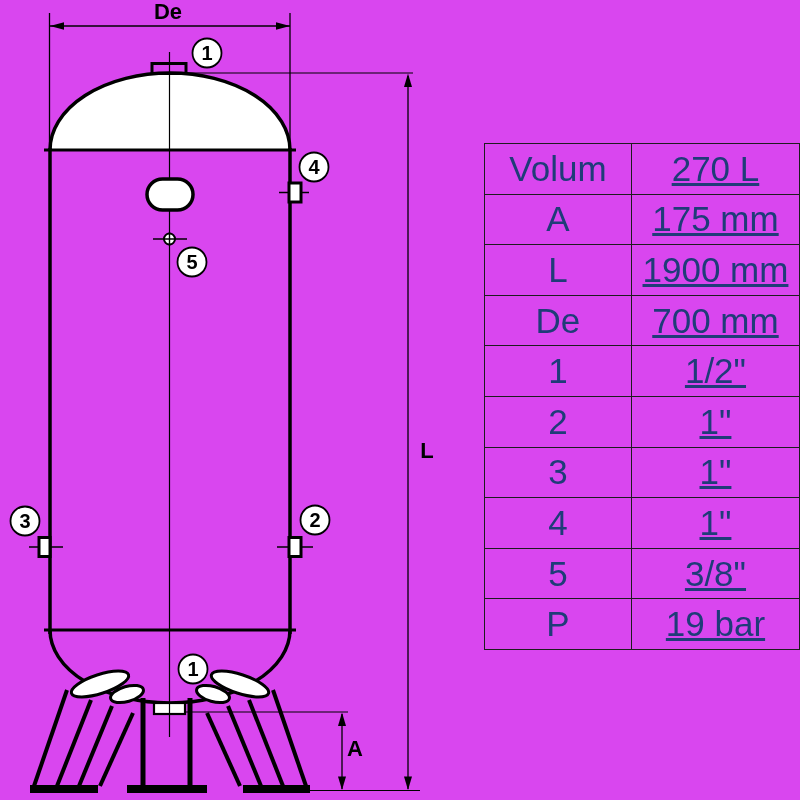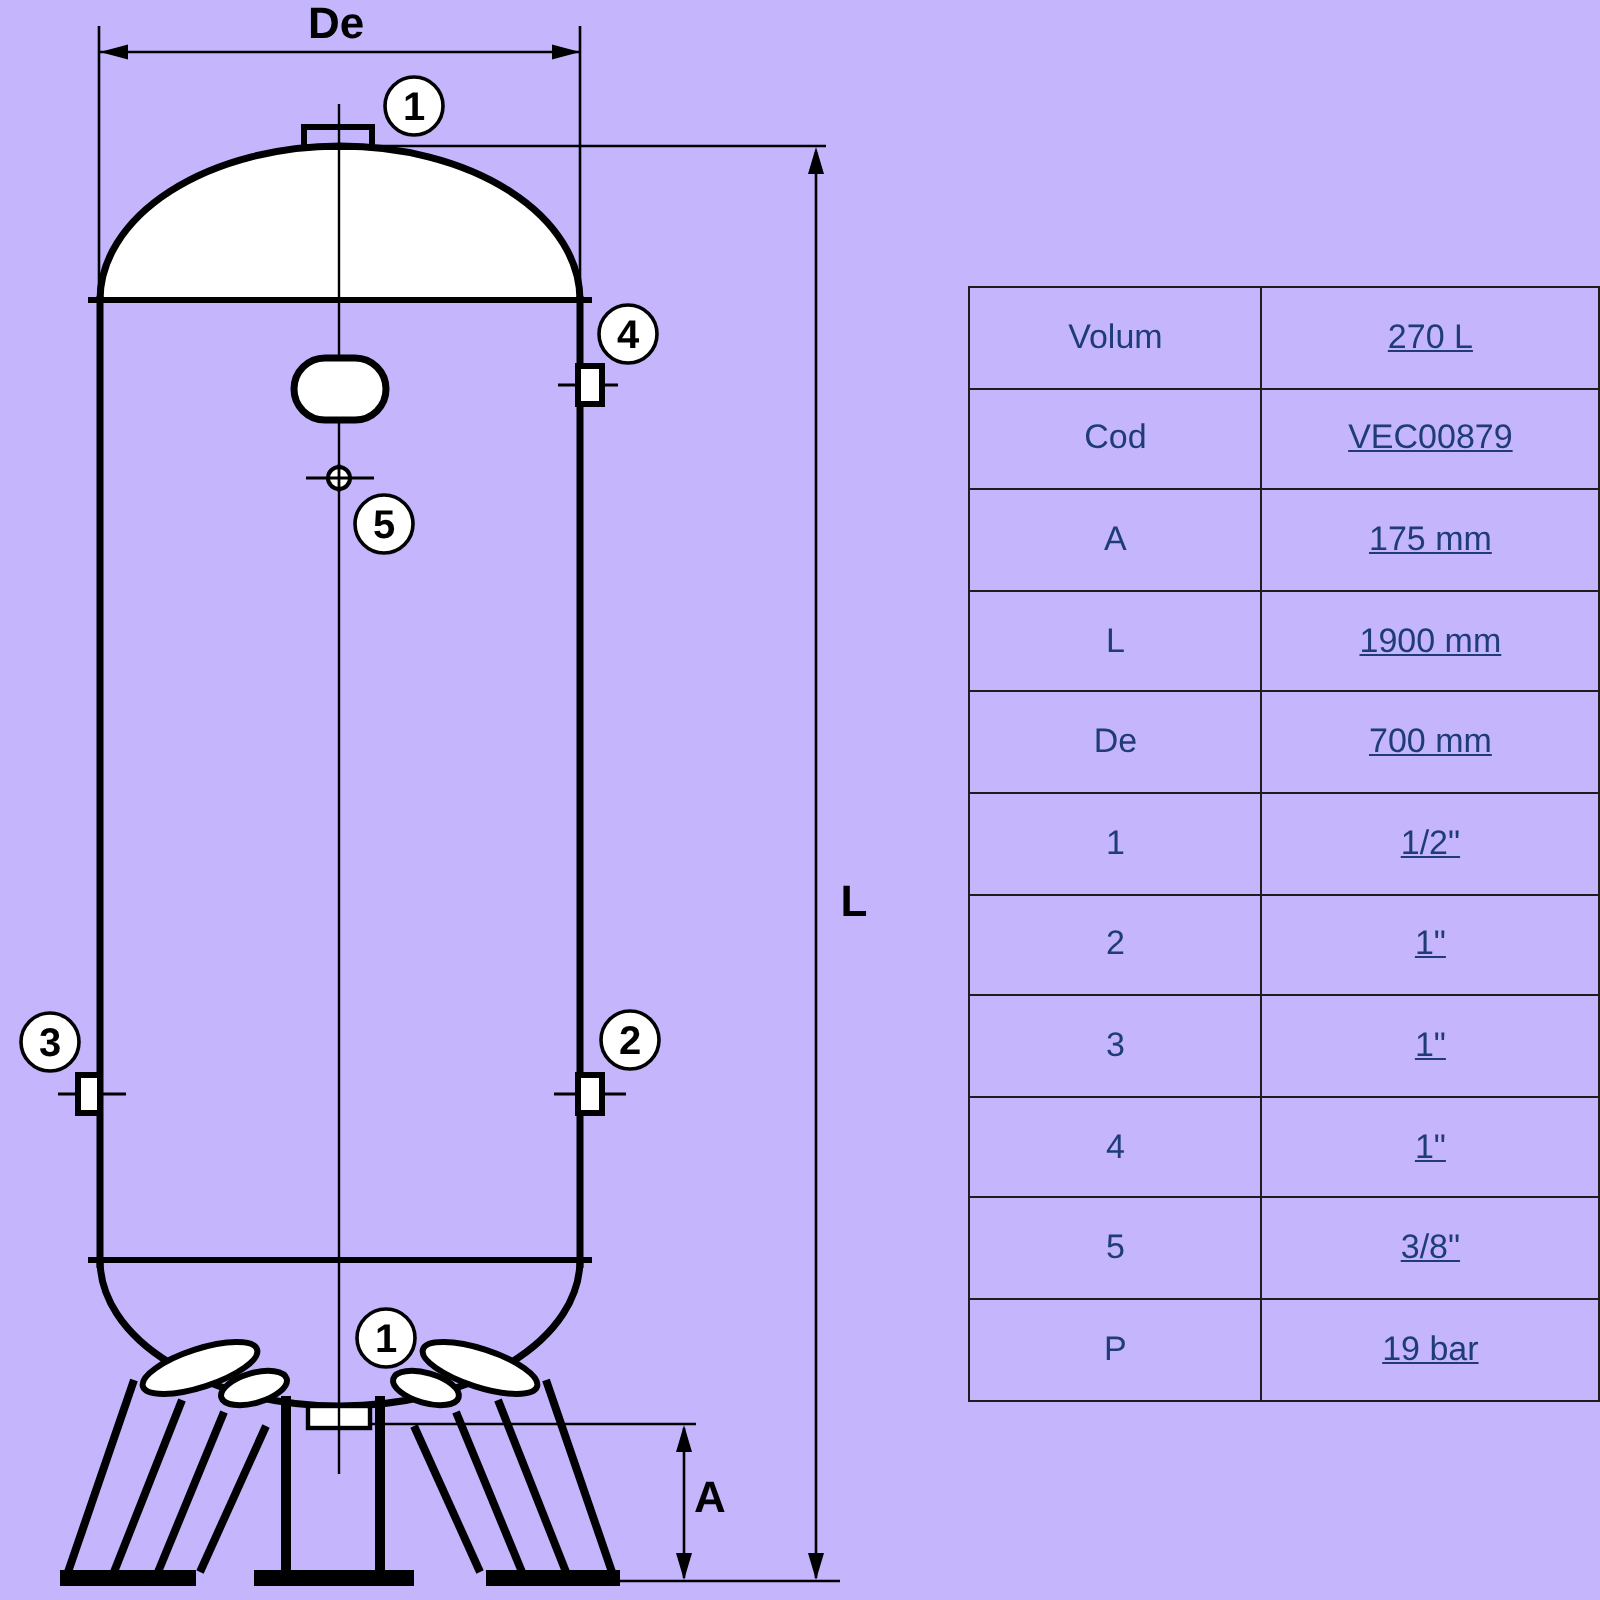--- a/index.html
+++ b/index.html
@@ -1,27 +1,27 @@
 <!DOCTYPE html>
 <html><head>
 <meta charset="utf-8">
 <style>
   html,body{margin:0;padding:0;}
   body{
     width:800px;height:800px;background:#ffffff;
     font-family:"Liberation Sans", sans-serif;
     position:relative;overflow:hidden;
   }
-  .canvas{position:absolute;left:0;top:0;width:800px;height:800px;background:#c4b5fd;}
+  .canvas{position:absolute;left:0;top:0;width:800px;height:800px;background:#d946ef;}
   svg{position:absolute;left:0;top:0;}
   .spec-table{
     position:absolute;left:484px;top:143px;
     border-collapse:collapse;
     color:#1f3c78;
-    font-size:17px;
+    font-size:35px;
   }
   .spec-table td{
     border:1.5px solid #1d1d1d;
     height:49.6px;
     text-align:center;
     vertical-align:middle;
     padding:0;
   }
   .spec-table td.c1{width:147px;}
   .spec-table td.c2{width:169px;text-decoration:underline;}
@@ -150,24 +150,20 @@
     </g>
   </svg>
 
   <table class="spec-table">
     <tbody>
       <tr>
         <td class="c1">Volum</td>
         <td class="c2">270 L</td>
       </tr>
       <tr>
-        <td class="c1">Cod</td>
-        <td class="c2">VEC00879</td>
-      </tr>
-      <tr>
         <td class="c1">A</td>
         <td class="c2">175 mm</td>
       </tr>
       <tr>
         <td class="c1">L</td>
         <td class="c2">1900 mm</td>
       </tr>
       <tr>
         <td class="c1">De</td>
         <td class="c2">700 mm</td>

